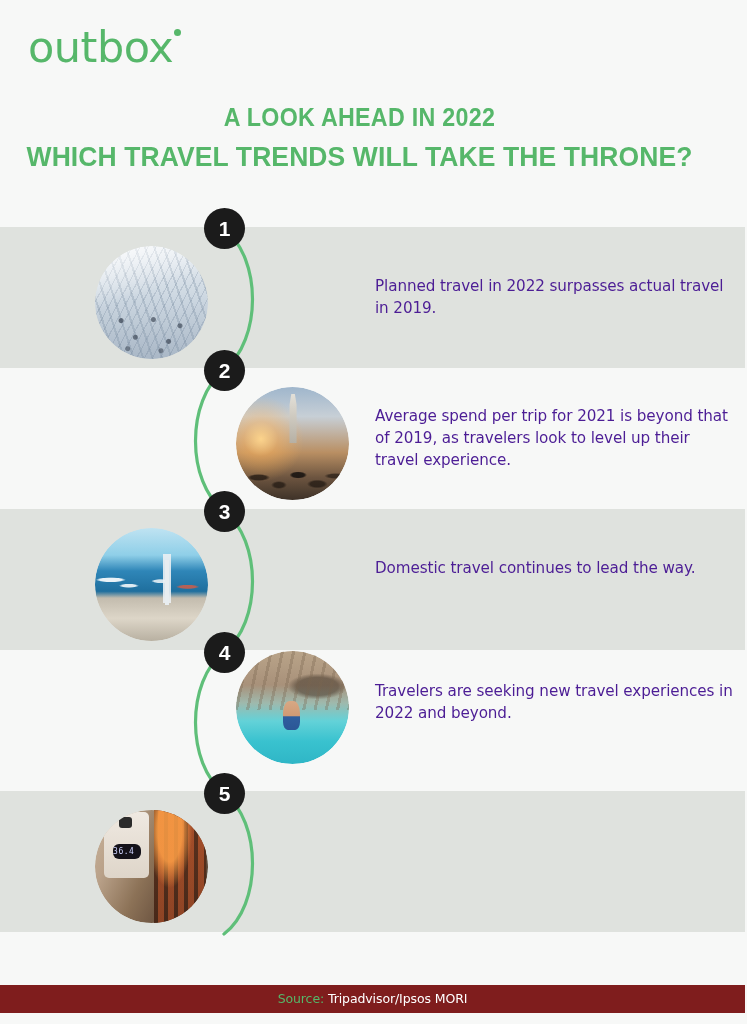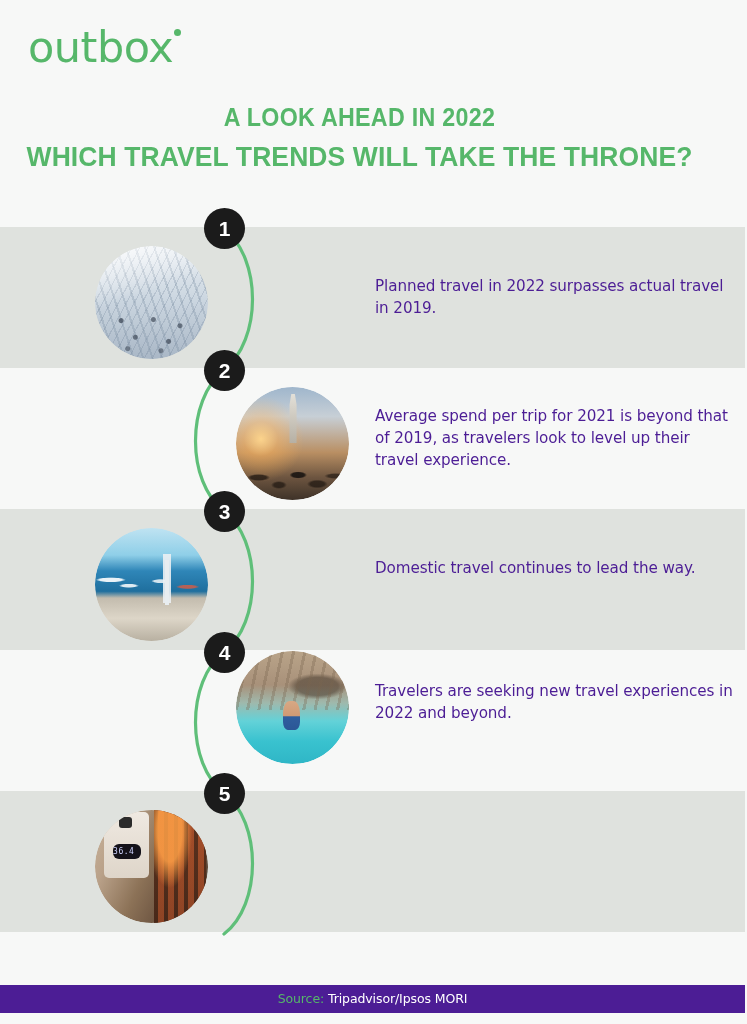--- a/index.html
+++ b/index.html
@@ -298,21 +298,21 @@
   .row.r4 .copy { top: 43px; }
   .row.r5 .copy { top: 21px; }
 
   
   .footer {
     position: absolute;
     left: 0;
     top: 985px;
     width: 745px;
     height: 28px;
-    background: #4c1d95;
+    background: #7f1d1d;
     color: #ffffff;
     font-family: "DejaVu Sans", sans-serif;
     font-size: 12.5px;
     line-height: 28px;
     text-align: center;
     letter-spacing: -0.1px;
   }
   .footer .src-label { color: #56b76a; }
 </style>
 </head>

